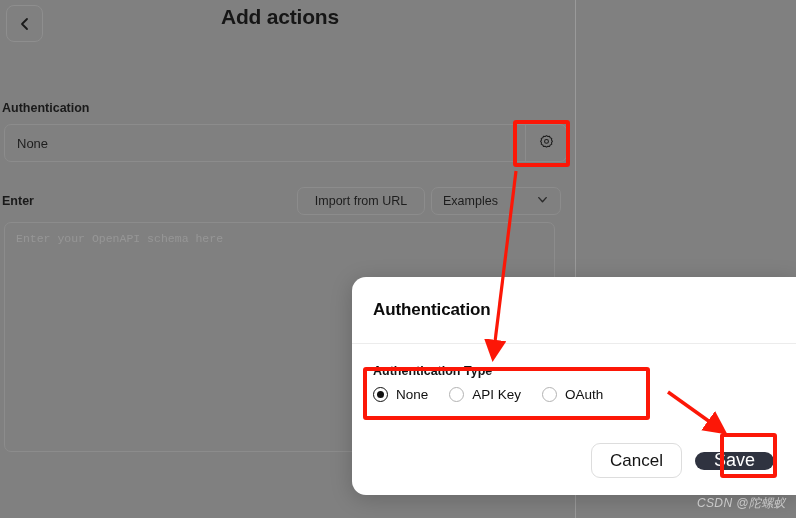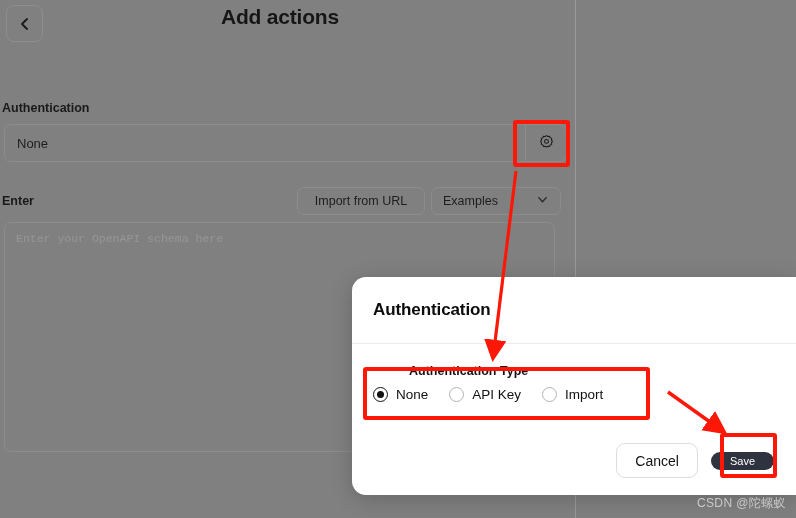--- a/index.html
+++ b/index.html
@@ -158,21 +158,20 @@
     letter-spacing: -0.1px;
   }
   .modal-body {
     padding: 20px 21px 0 21px;
   }
   .auth-type-label {
     font-size: 12.5px;
     font-weight: 700;
     color: #141414;
     margin-bottom: 9px;
-    margin-left: 36px;
   }
   .radio-row {
     display: flex;
     align-items: center;
     gap: 21px;
   }
   .radio-opt {
     display: flex;
     align-items: center;
     gap: 8px;
@@ -205,33 +204,33 @@
     display: flex;
     align-items: center;
     gap: 13px;
   }
   .btn-cancel {
     height: 35px;
     padding: 16px 18px;
     border: 1px solid #dddddd;
     border-radius: 9px;
     background: #ffffff;
-    font-size: 14px;
+    font-size: 17px;
     color: #121212;
     display: flex;
     align-items: center;
     box-sizing: border-box;
   }
   .btn-save {
     height: 18px;
     padding: 0 19px;
     border-radius: 9px;
     background: #2f3340;
     color: #ffffff;
-    font-size: 11px;
+    font-size: 18px;
     display: flex;
     align-items: center;
     box-sizing: border-box;
   }
 
   
   .hl-box {
     position: absolute;
     border: 4px solid #fc1707;
     border-radius: 3px;
@@ -248,20 +247,21 @@
     width: 796px; height: 518px;
     pointer-events: none;
   }
 
   .watermark {
     position: absolute;
     right: 10px; bottom: 6px;
     font-size: 12px;
     color: #c9c9c9;
     letter-spacing: 0.4px;
+    font-style: italic;
   }
 </style>
 </head>
 <body>
 
 <div id="screen">
 
   <div class="bg-page">
 
     <div class="bg-divider"></div>
@@ -323,21 +323,21 @@
         <div class="radio-opt">
           <span class="radio-mark checked"></span>
           <span>None</span>
         </div>
         <div class="radio-opt">
           <span class="radio-mark"></span>
           <span>API Key</span>
         </div>
         <div class="radio-opt">
           <span class="radio-mark"></span>
-          <span>Import</span>
+          <span>OAuth</span>
         </div>
       </div>
     </div>
 
     <div class="modal-footer">
       <div class="btn-cancel">Cancel</div>
       <div class="btn-save">Save</div>
     </div>
   </div>
 

